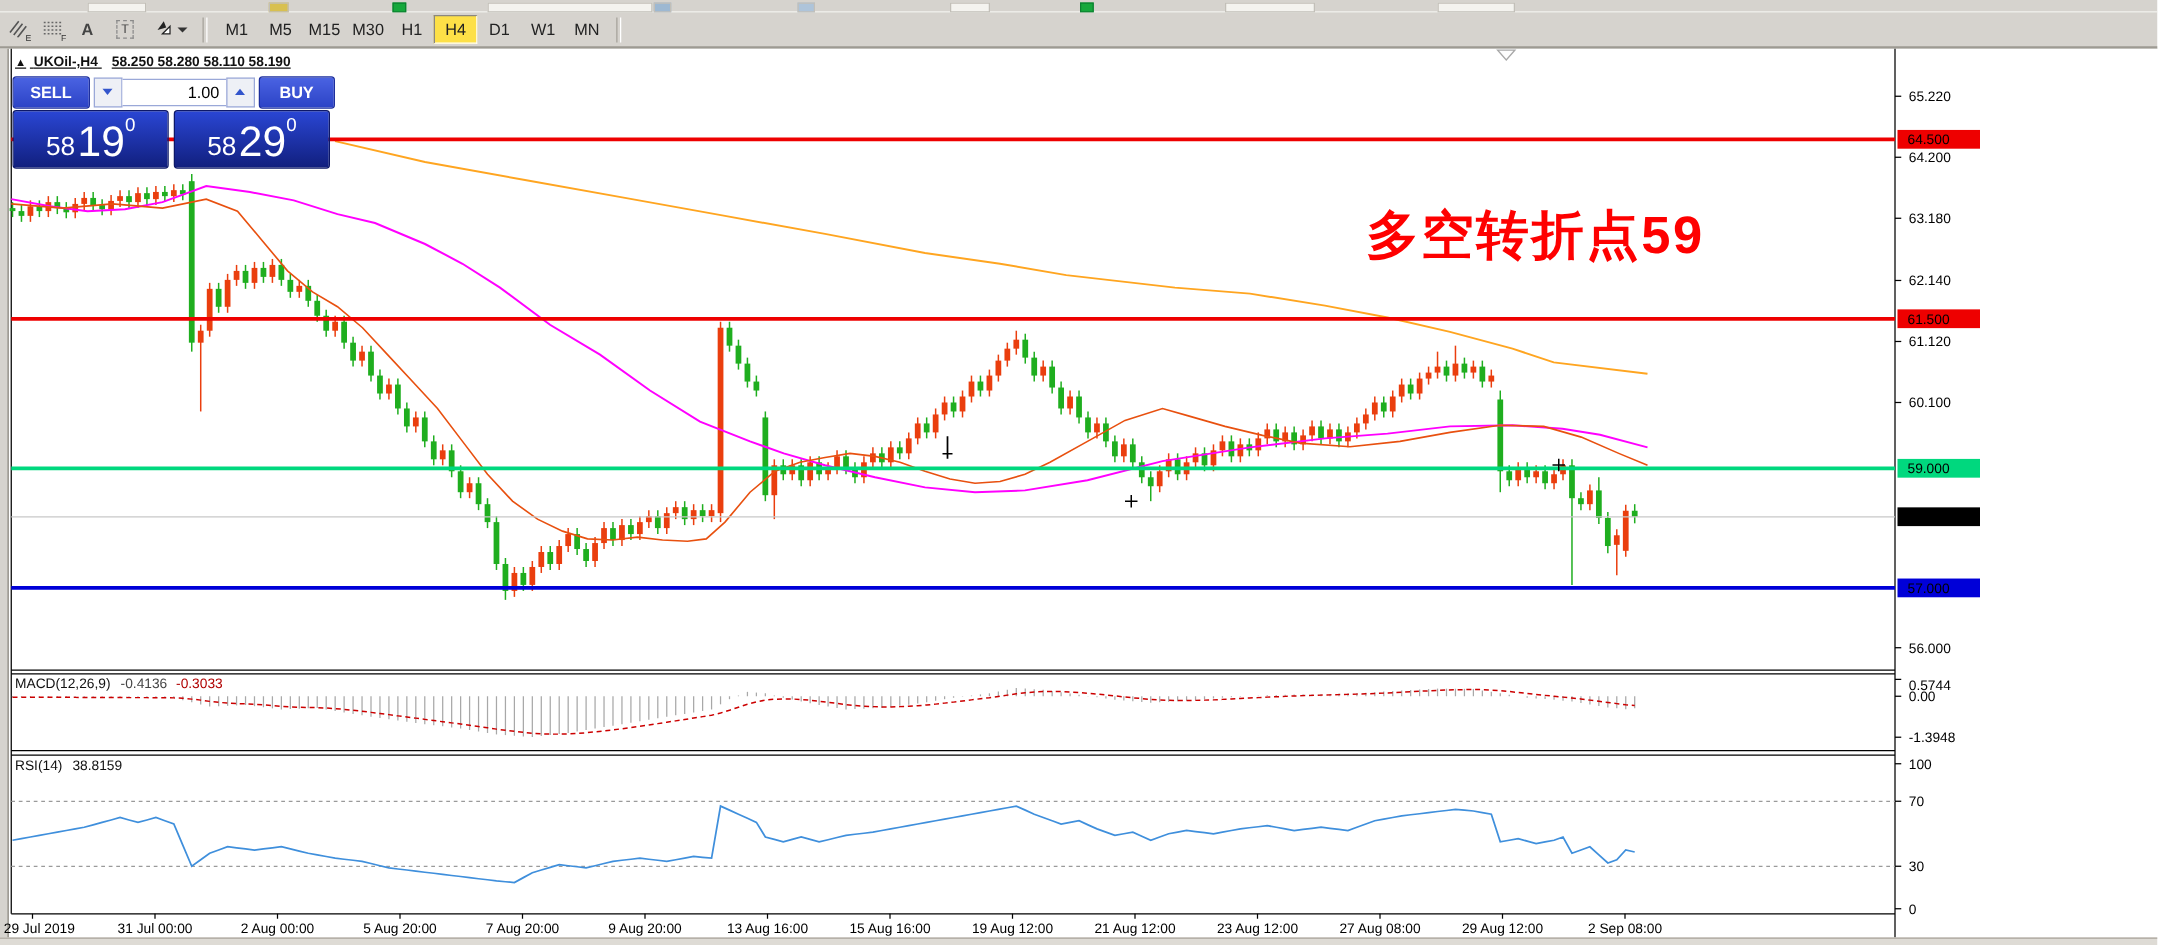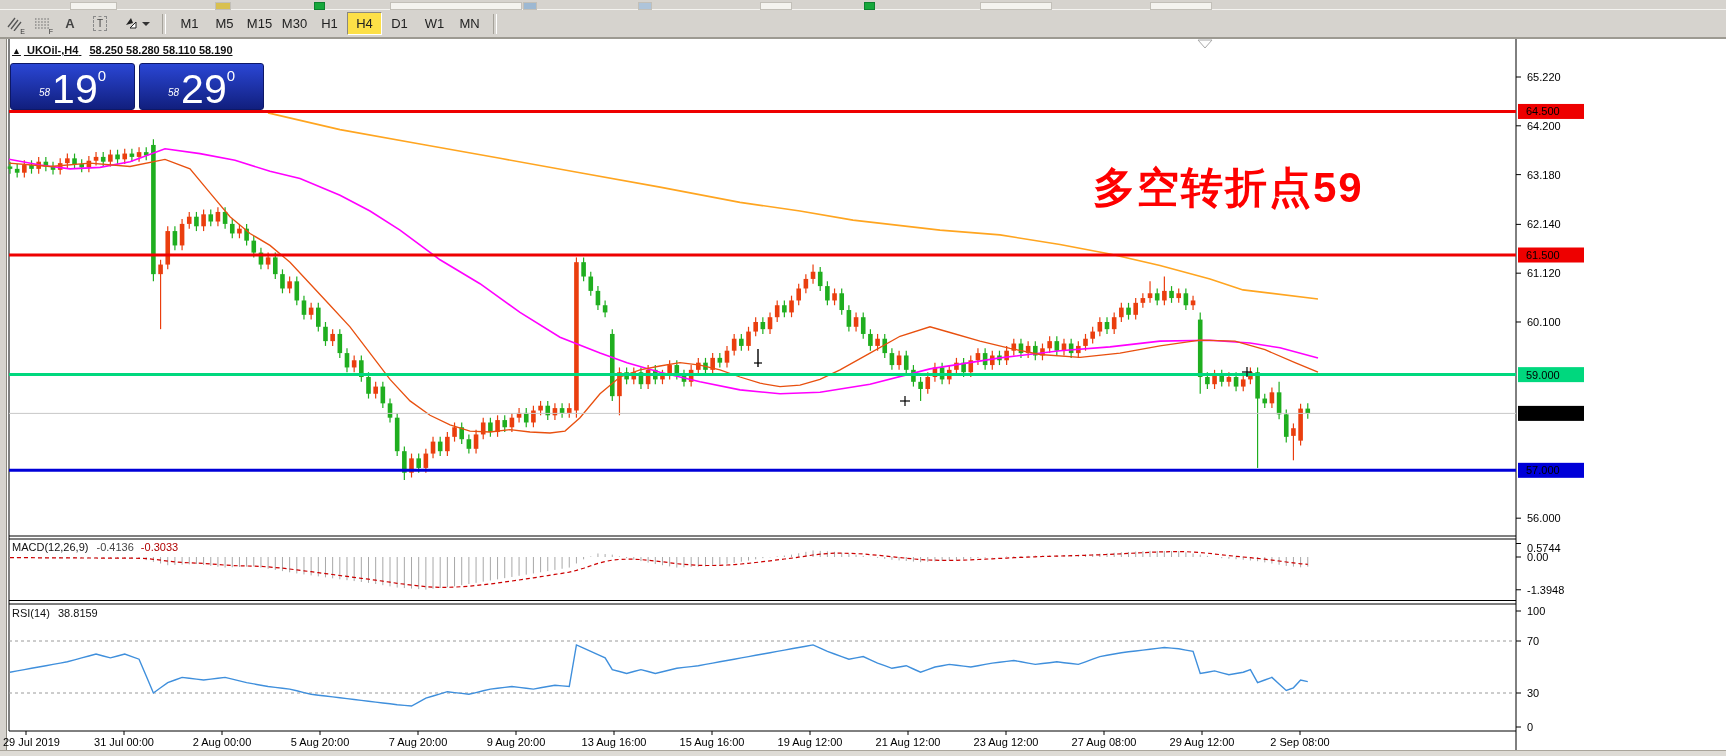--- a/index.html
+++ b/index.html
@@ -38,22 +38,22 @@
   #vol-group{display:flex;align-items:center;margin:0 3px;}
   .spin{width:21px;height:22px;background:#eef0f6;border:1px solid #9aa8d8;display:flex;align-items:center;justify-content:center;cursor:pointer;}
   .spin .up{width:0;height:0;border-left:4px solid transparent;border-right:4px solid transparent;border-bottom:5px solid #3355cc;}
   .spin .dn{width:0;height:0;border-left:4px solid transparent;border-right:4px solid transparent;border-top:5px solid #3355cc;}
   #volume-input{width:78px;height:20px;border:1px solid #9aa8d8;border-left:none;border-right:none;
                 font-size:13px;text-align:right;padding:0 5px 0 0;font-family:"Liberation Sans",sans-serif;}
   #trade-row2{display:flex;margin-top:2px;}
   .price-panel{width:124px;height:42px;border-radius:3px;margin-right:4px;color:#fff;cursor:pointer;
                background:linear-gradient(180deg,#2a46d4,#111f7e);border:1px solid #0d1868;
                display:flex;align-items:flex-end;justify-content:center;padding-bottom:3px;}
-  .price-panel .pfx{font-size:10px;line-height:26px;margin-right:2px;font-style:italic;}
-  .price-panel .big{font-size:41px;line-height:34px;font-weight:normal;}
+  .price-panel .pfx{font-size:21px;line-height:26px;margin-right:2px;}
+  .price-panel .big{font-size:34px;line-height:34px;font-weight:normal;}
   .price-panel .sup{font-size:15px;line-height:15px;align-self:flex-start;margin-top:4px;}
   
   #annotation{position:absolute;left:1093px;top:160px;z-index:4;font-size:42px;font-weight:bold;
               letter-spacing:2px;white-space:nowrap;}
   
   .ind-label{position:absolute;left:12px;z-index:5;font-size:11px;color:#111;}
   #macd-label{top:541px;}
   #rsi-label{top:607px;}
   .ind-label .v1{color:#444;margin-left:5px;}
   .ind-label .v2{color:#b00000;margin-left:4px;}
@@ -1152,20 +1152,37 @@
     </g>
   </svg>
 
 <div id="chart-title">
   <span class="tri">▲</span>
   <span>UKOil-,H4</span>
   <span style="margin-left:8px;font-weight:bold;">58.250 58.280 58.110 58.190</span>
 </div>
 
 <div id="trade-panel">
+  <div id="trade-row1">
+    <div class="trade-btn">
+      <span>SELL</span>
+    </div>
+    <div id="vol-group">
+      <div class="spin">
+          <span class="dn"></span>
+        </div>
+      <input id="volume-input" value="1.00" style="">
+      <div class="spin">
+          <span class="up"></span>
+        </div>
+    </div>
+    <div class="trade-btn">
+      <span>BUY</span>
+    </div>
+  </div>
   <div id="trade-row2">
     <div class="price-panel">
       <span class="pfx">58</span>
       <span class="big">19</span>
       <span class="sup">0</span>
     </div>
     <div class="price-panel">
       <span class="pfx">58</span>
       <span class="big">29</span>
       <span class="sup">0</span>

